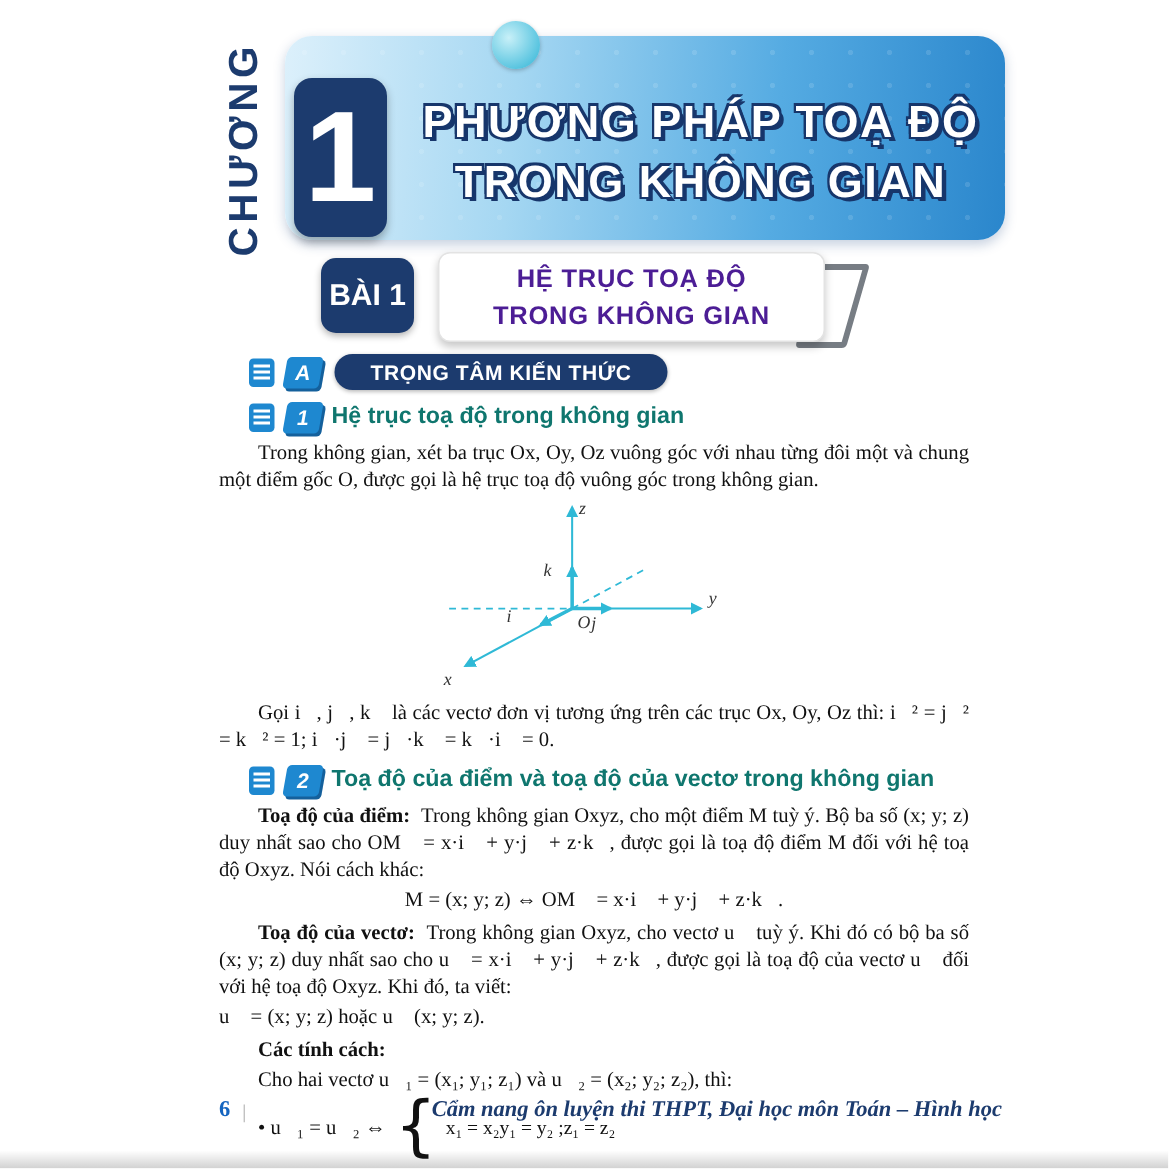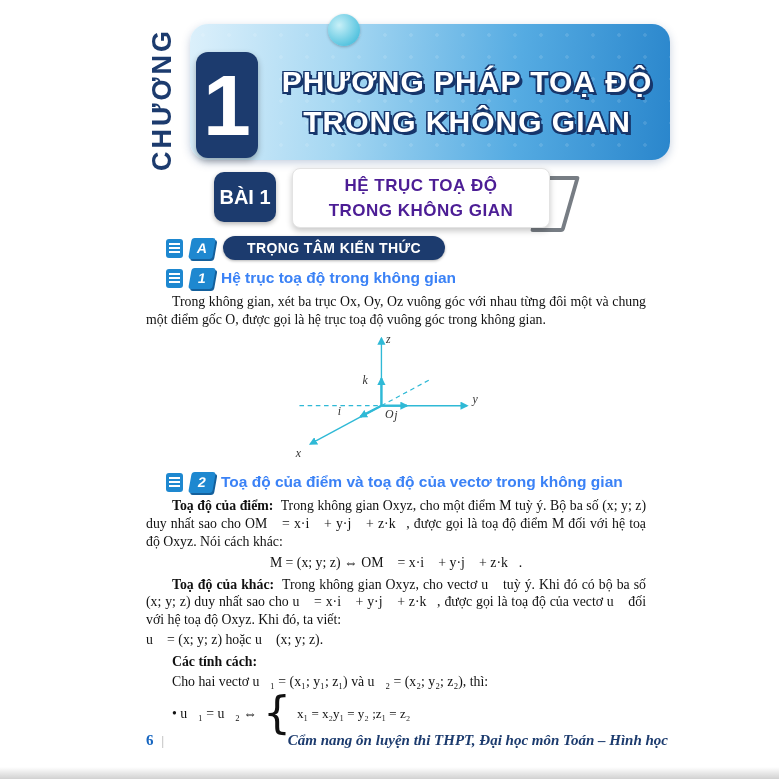--- a/index.html
+++ b/index.html
@@ -54,21 +54,21 @@
 
   .nb-icon{width:17px;height:19px;background:#1e88d0;border-radius:3px;position:relative;flex:0 0 auto;}
   .nb-icon::before{content:"";position:absolute;left:3px;right:3px;top:4px;height:2px;background:#fff;
          box-shadow:0 4px 0 #fff,0 8px 0 #fff;}
   .badge{min-width:24px;height:21px;background:#1e88d0;color:#fff;font-weight:700;font-size:14px;
          display:flex;align-items:center;justify-content:center;transform:skewX(-10deg);
          border-radius:3px;box-shadow:2px 2px 0 #14609c;flex:0 0 auto;}
   .pill{height:24px;background:#1c3b6e;border-radius:13px;color:#fff;font-weight:700;font-size:14px;
          letter-spacing:.4px;display:flex;align-items:center;padding:0 24px;margin-left:2px;
          box-shadow:0 1px 3px rgba(0,0,0,.3);}
-  .head-title{color:#3b82f6;font-weight:700;font-size:15.5px;}
+  .head-title{color:#0f766e;font-weight:700;font-size:15.5px;}
 
   .para{margin:2px 0;text-align:justify;text-indent:26px;}
   .para .lead{margin-right:4px;}
   .formula-center{margin:3px 0 4px;text-align:center;}
   .formula-left{margin:2px 0 4px;font-family:Liberation Serif, serif;}
   .bold-line{margin:3px 0 2px;text-indent:26px;font-weight:700;}
   .plain-line{margin:0 0 2px;text-indent:26px;}
 
   
   .diagram-wrap{width:212px;margin:2px auto 0;}
@@ -151,35 +151,36 @@
         <text x="105" y="13">z</text>
         <text x="200" y="79">y</text>
         <text x="6" y="138">x</text>
         <text x="104" y="96">O</text>
         <text x="95" y="58" text-anchor="end">k⃗</text>
         <text x="114" y="97">j⃗</text>
         <text x="52" y="92">i⃗</text>
       </svg>
     </div>
 
+    <p class="para">Gọi i⃗, j⃗, k⃗ là các vectơ đơn vị tương ứng trên các trục Ox, Oy, Oz thì: i⃗² = j⃗² = k⃗² = 1; i⃗·j⃗ = j⃗·k⃗ = k⃗·i⃗ = 0.</p>
 
     <div class="head-row">
       <span class="nb-icon"></span>
       <span class="badge">2</span>
       <span class="head-title">Toạ độ của điểm và toạ độ của vectơ trong không gian</span>
     </div>
 
     <p class="para">
       <b class="lead">Toạ độ của điểm:</b>
       <span>Trong không gian Oxyz, cho một điểm M tuỳ ý. Bộ ba số (x; y; z) duy nhất sao cho OM⃗ = x·i⃗ + y·j⃗ + z·k⃗, được gọi là toạ độ điểm M đối với hệ toạ độ Oxyz. Nói cách khác:</span>
     </p>
     <div class="formula-center">M = (x; y; z) ⇔ OM⃗ = x·i⃗ + y·j⃗ + z·k⃗.</div>
 
     <p class="para">
-      <b class="lead">Toạ độ của khác:</b>
+      <b class="lead">Toạ độ của vectơ:</b>
       <span>Trong không gian Oxyz, cho vectơ u⃗ tuỳ ý. Khi đó có bộ ba số (x; y; z) duy nhất sao cho u⃗ = x·i⃗ + y·j⃗ + z·k⃗, được gọi là toạ độ của vectơ u⃗ đối với hệ toạ độ Oxyz. Khi đó, ta viết:</span>
     </p>
     <div class="formula-left">u⃗ = (x; y; z) hoặc u⃗ (x; y; z).</div>
 
     <div class="bold-line">Các tính cách:</div>
     <div class="plain-line">Cho hai vectơ u⃗₁ = (x₁; y₁; z₁) và u⃗₂ = (x₂; y₂; z₂), thì:</div>
 
     <div class="system-row">
       <span>• u⃗₁ = u⃗₂ ⇔</span>
       <span class="brace">{</span>

